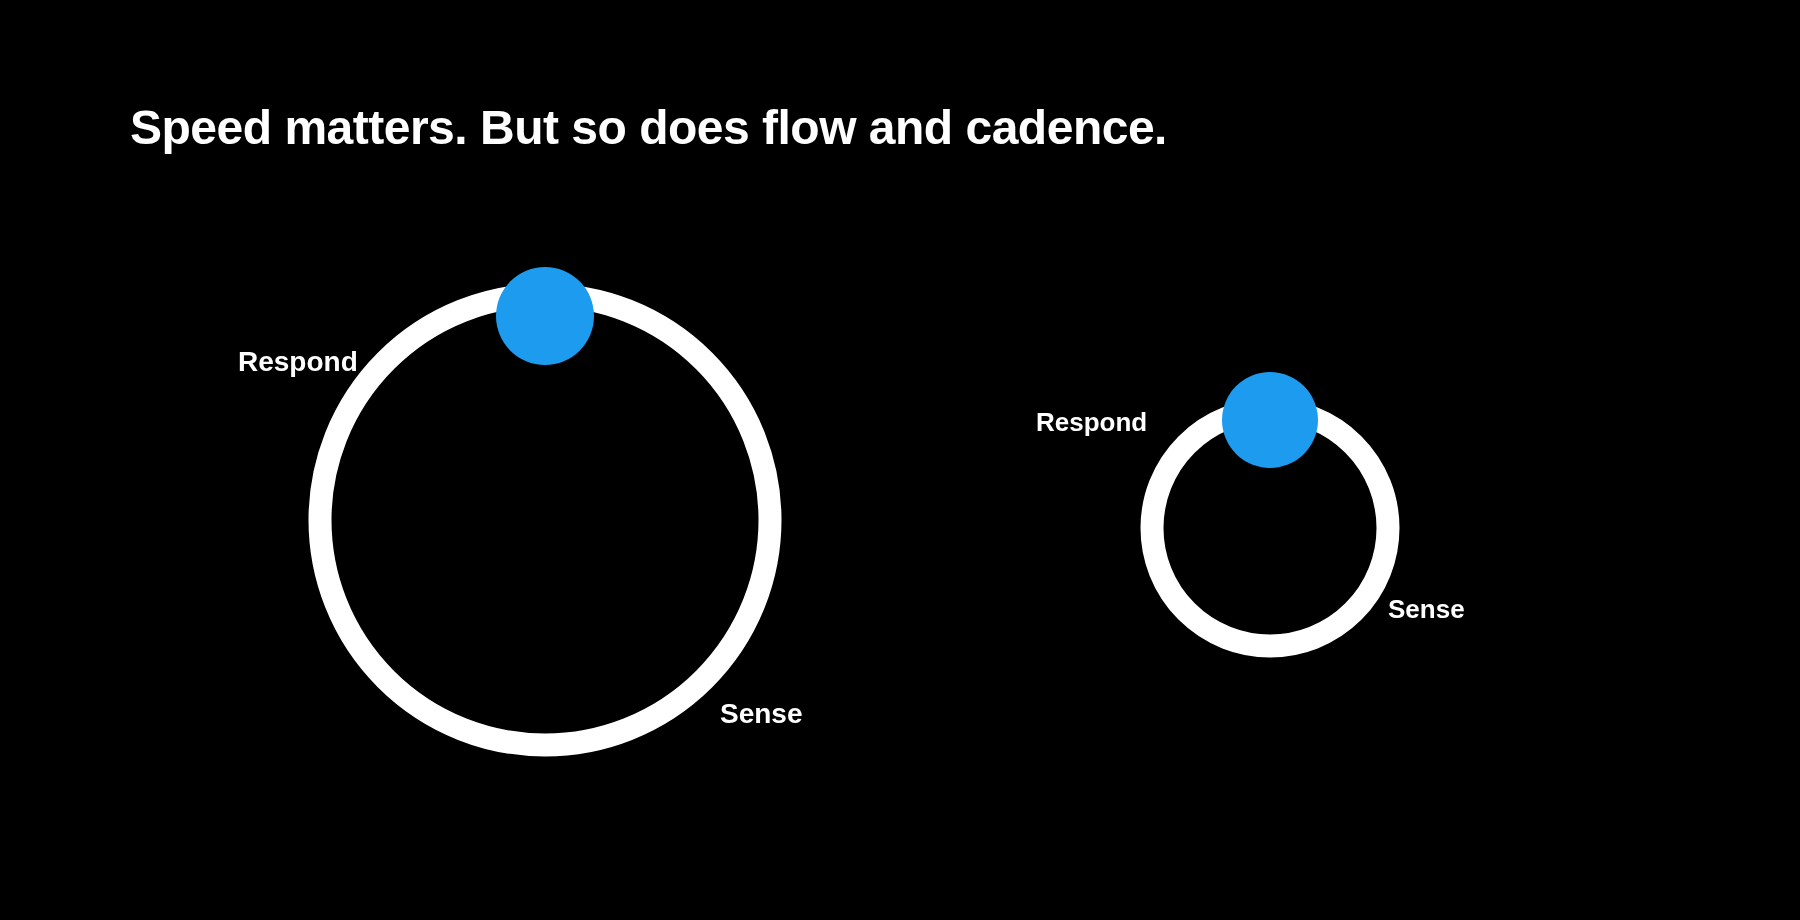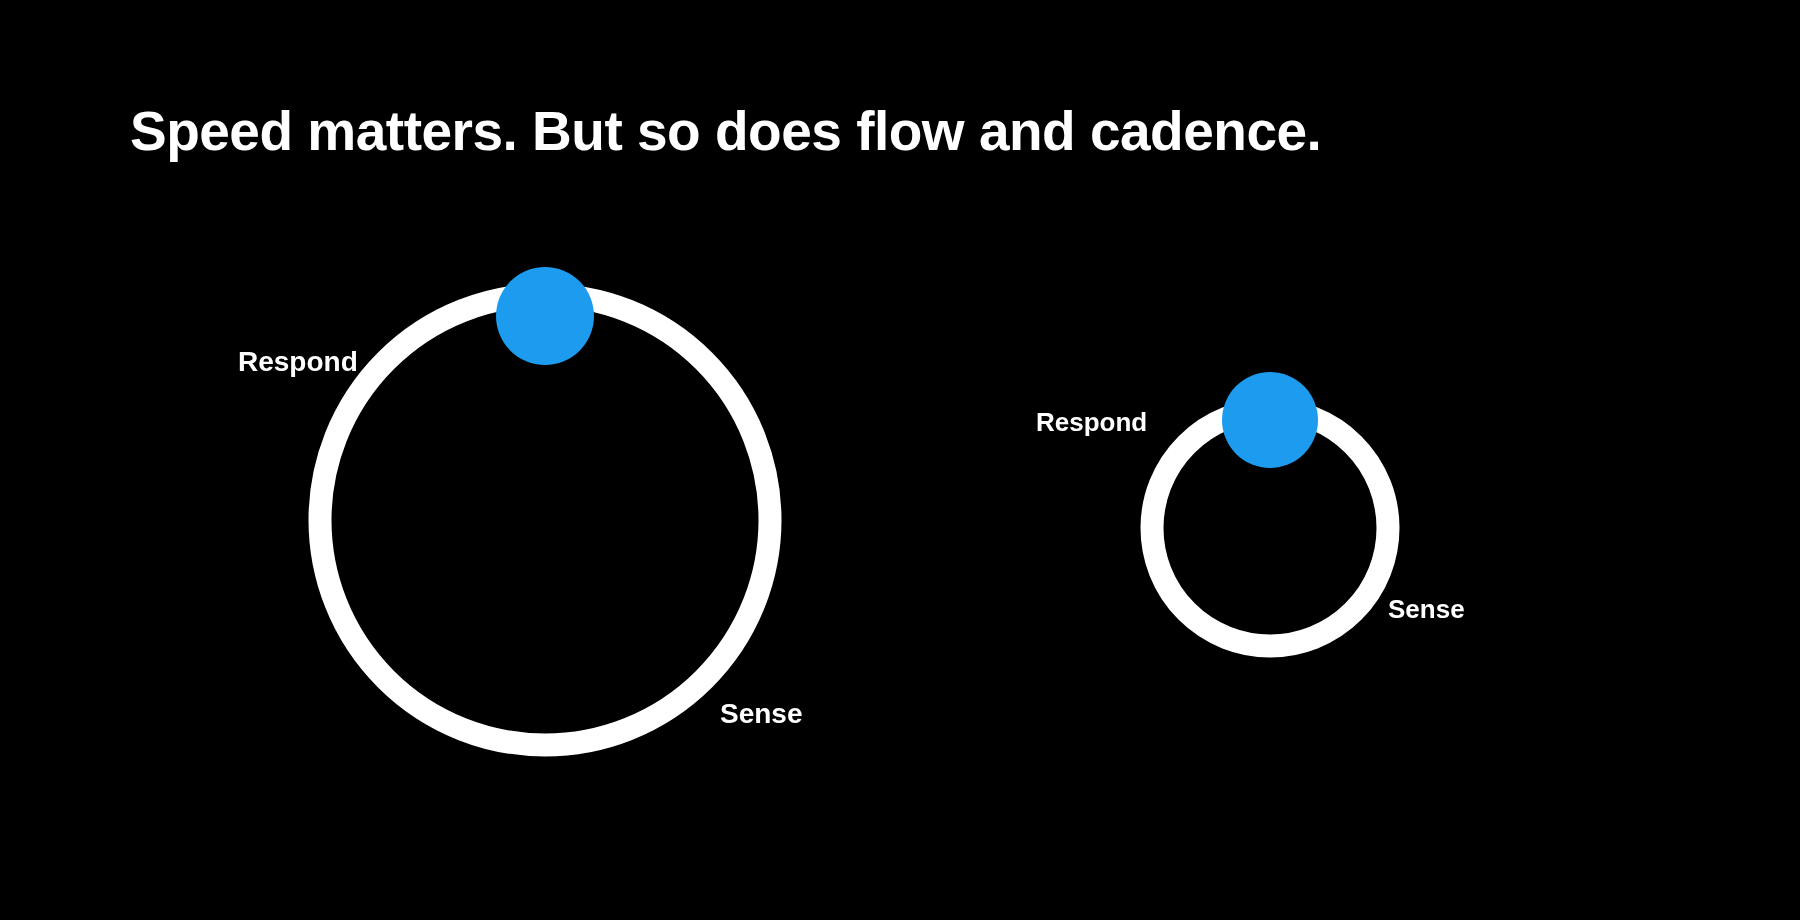--- a/index.html
+++ b/index.html
@@ -23,21 +23,21 @@
   }
 
   
   #slide-title {
     position: absolute;
     left: 130px;
     top: 104px;
     width: 1560px;
     color: #ffffff;
     font-family: "Liberation Sans", sans-serif;
-    font-size: 55px;
+    font-size: 48px;
     font-weight: 700;
     letter-spacing: -0.5px;
     line-height: 1.0;
     white-space: nowrap;
   }
 
   
   #diagram {
     position: absolute;
     left: 0;

